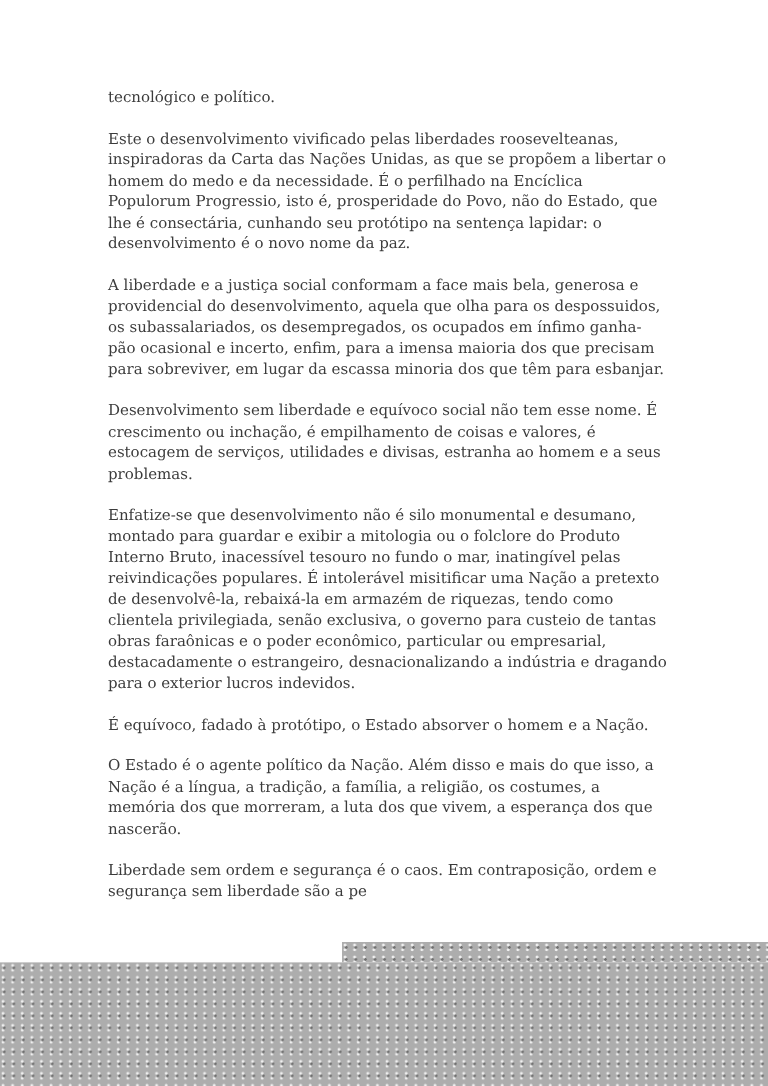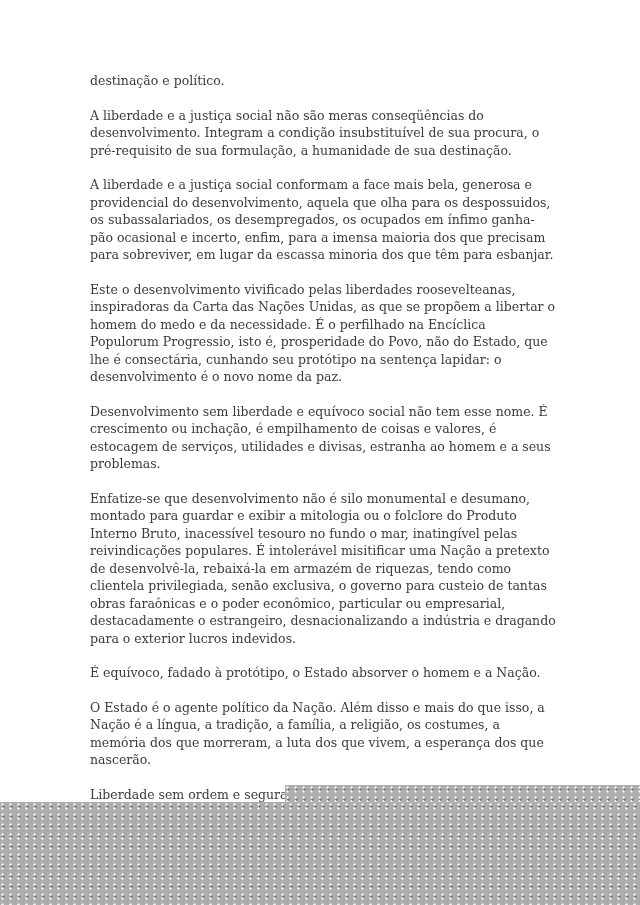--- a/index.html
+++ b/index.html
@@ -58,24 +58,23 @@
     width: 640px;
     height: 103px;
   }
 </style>
 </head>
 <body>
 
 <div class="page">
 
   <div class="text-column">
-    <p>destinação e político.</p>
-    <p>A liberdade e a justiça social não são meras conseqüências do desenvolvimento. Integram a condição insubstituível de sua procura, o pré-requisito de sua formulação, a humanidade de sua destinação.</p>
+    <p>tecnológico e político.</p>
+    <p>Este o desenvolvimento vivificado pelas liberdades roosevelteanas, inspiradoras da Carta das Nações Unidas, as que se propõem a libertar o homem do medo e da necessidade. É o perfilhado na Encíclica Populorum Progressio, isto é, prosperidade do Povo, não do Estado, que lhe é consectária, cunhando seu protótipo na sentença lapidar: o desenvolvimento é o novo nome da paz.</p>
     <p>A liberdade e a justiça social conformam a face mais bela, generosa e providencial do desenvolvimento, aquela que olha para os despossuidos, os subassalariados, os desempregados, os ocupados em ínfimo ganha-pão ocasional e incerto, enfim, para a imensa maioria dos que precisam para sobreviver, em lugar da escassa minoria dos que têm para esbanjar.</p>
-    <p>Este o desenvolvimento vivificado pelas liberdades roosevelteanas, inspiradoras da Carta das Nações Unidas, as que se propõem a libertar o homem do medo e da necessidade. É o perfilhado na Encíclica Populorum Progressio, isto é, prosperidade do Povo, não do Estado, que lhe é consectária, cunhando seu protótipo na sentença lapidar: o desenvolvimento é o novo nome da paz.</p>
     <p>Desenvolvimento sem liberdade e equívoco social não tem esse nome. É crescimento ou inchação, é empilhamento de coisas e valores, é estocagem de serviços, utilidades e divisas, estranha ao homem e a seus problemas.</p>
     <p>Enfatize-se que desenvolvimento não é silo monumental e desumano, montado para guardar e exibir a mitologia ou o folclore do Produto Interno Bruto, inacessível tesouro no fundo o mar, inatingível pelas reivindicações populares. É intolerável misitificar uma Nação a pretexto de desenvolvê-la, rebaixá-la em armazém de riquezas, tendo como clientela privilegiada, senão exclusiva, o governo para custeio de tantas obras faraônicas e o poder econômico, particular ou empresarial, destacadamente o estrangeiro, desnacionalizando a indústria e dragando para o exterior lucros indevidos.</p>
     <p>É equívoco, fadado à protótipo, o Estado absorver o homem e a Nação.</p>
     <p>O Estado é o agente político da Nação. Além disso e mais do que isso, a Nação é a língua, a tradição, a família, a religião, os costumes, a memória dos que morreram, a luta dos que vivem, a esperança dos que nascerão.</p>
     <p>Liberdade sem ordem e segurança é o caos. Em contraposição, ordem e segurança sem liberdade são a pe</p>
   </div>
 
   <div class="placeholder line-mask"></div>
   <div class="placeholder bottom-region"></div>
 

